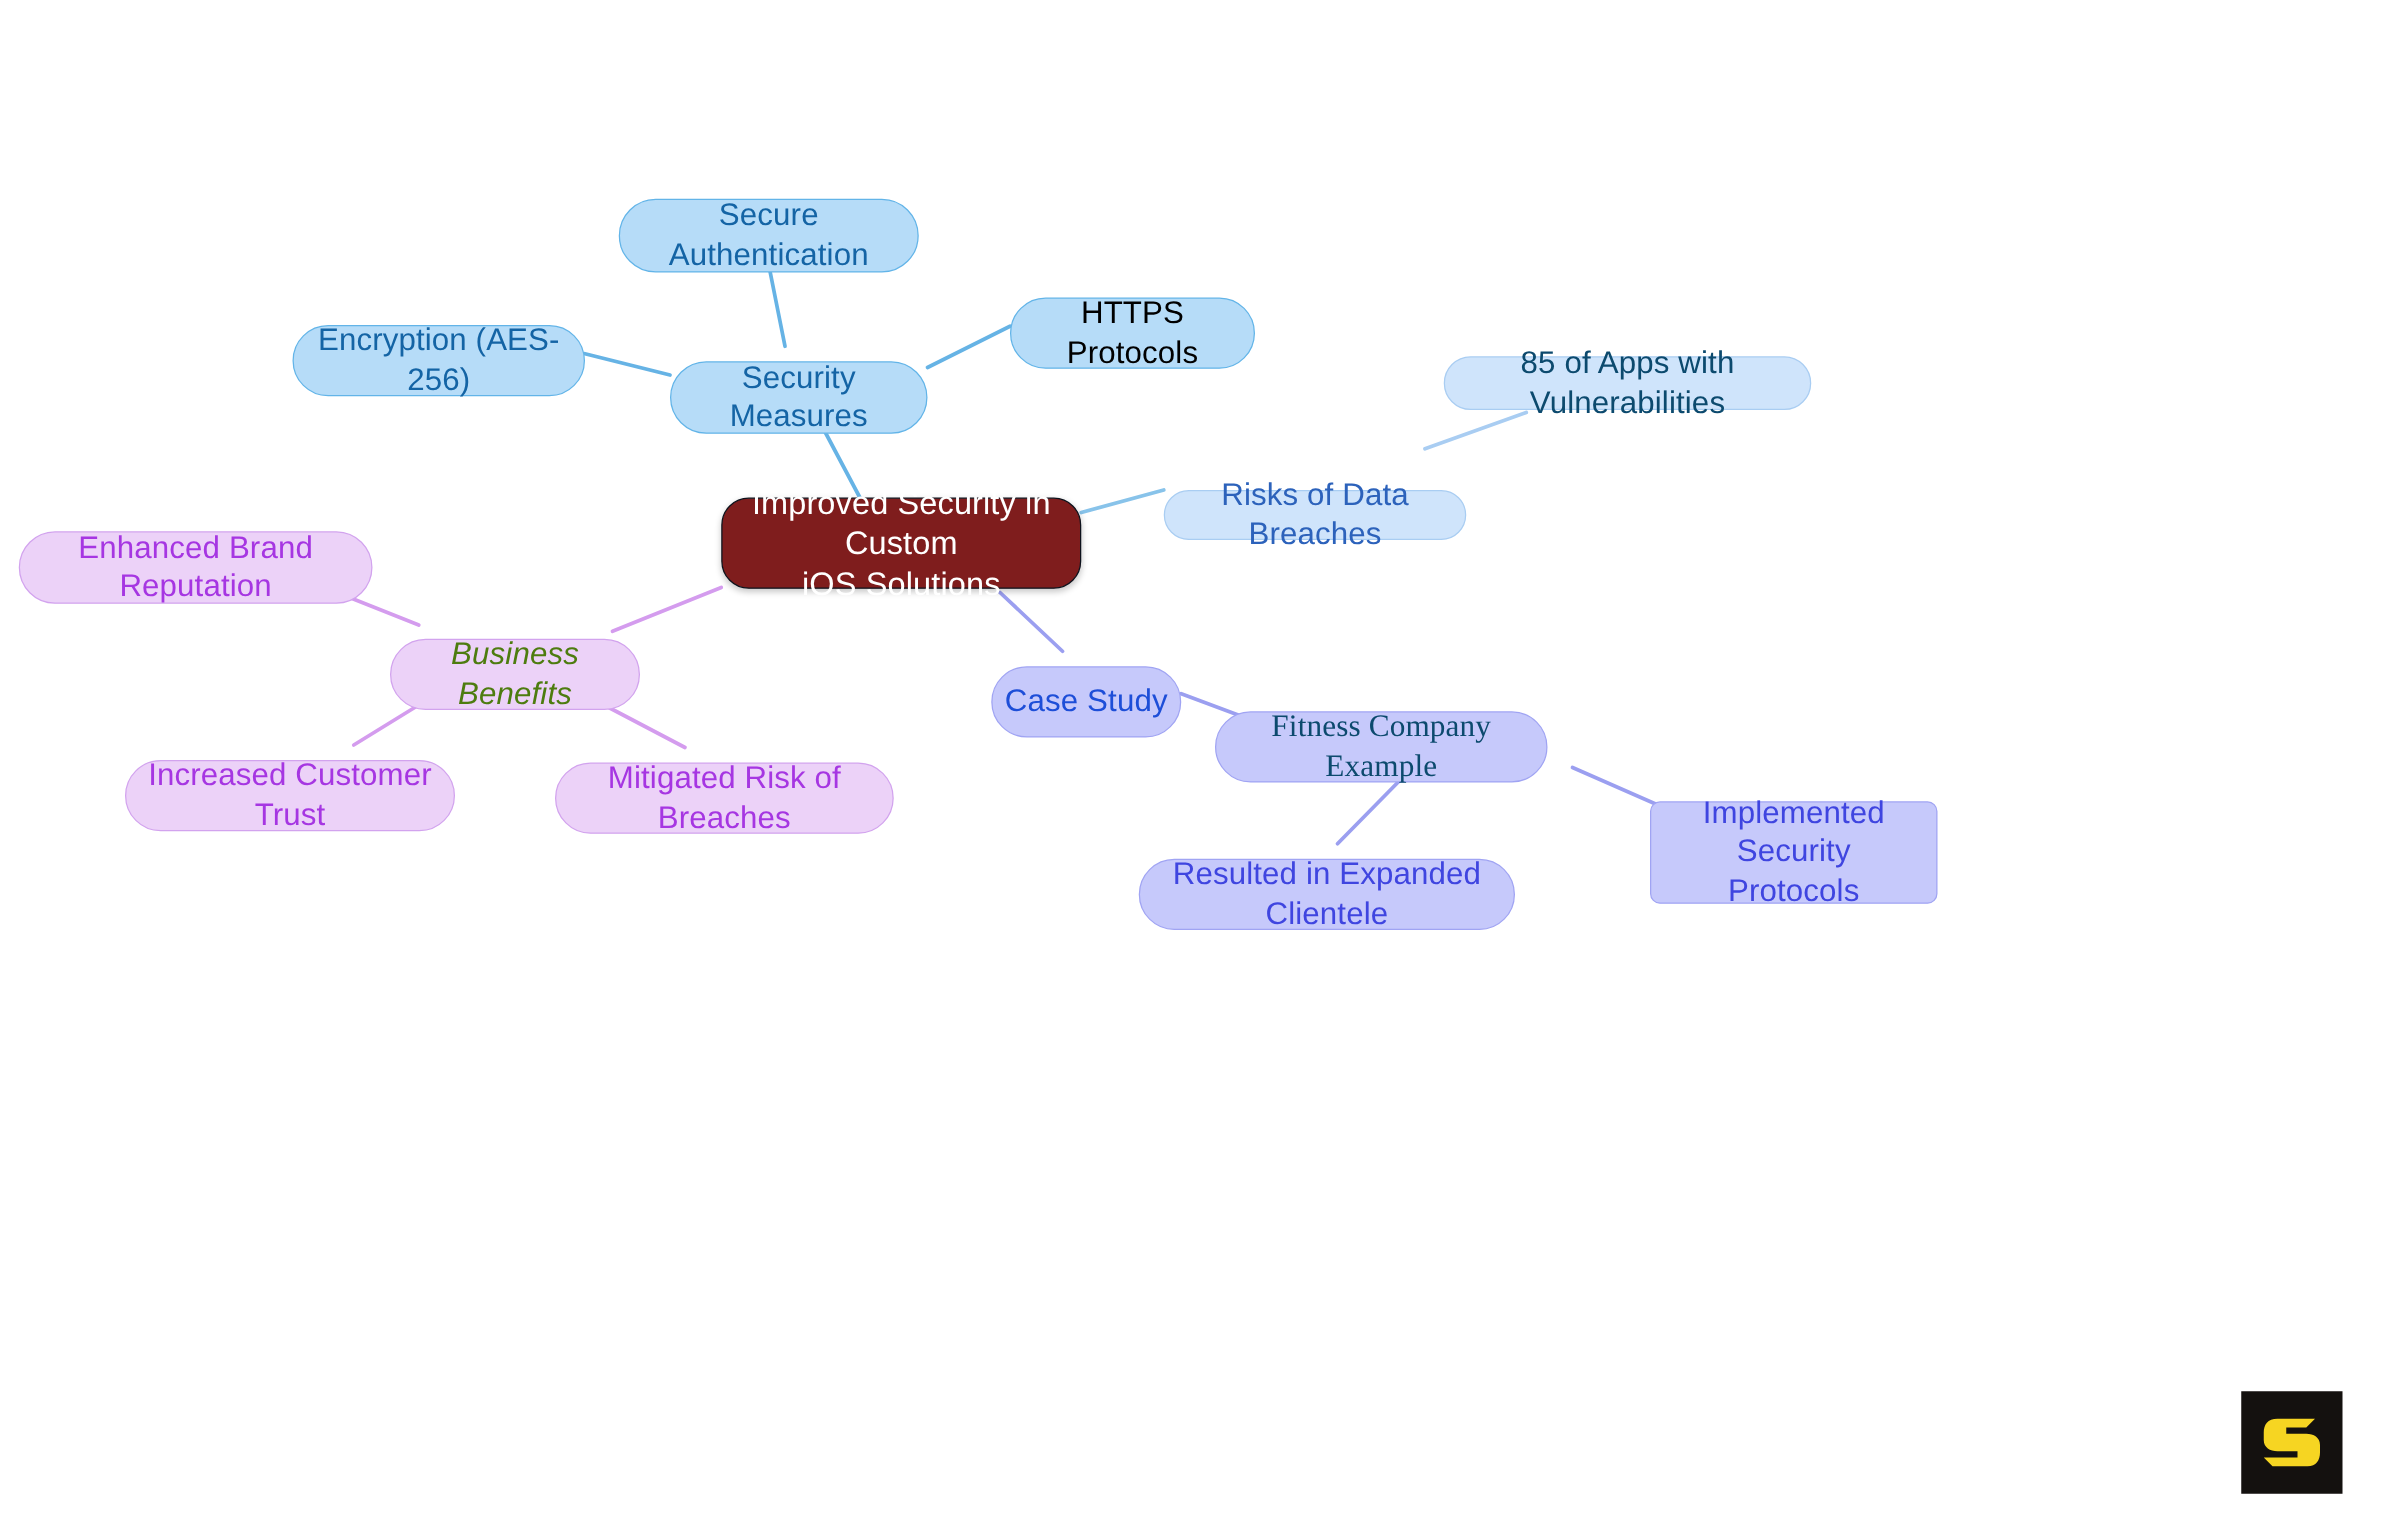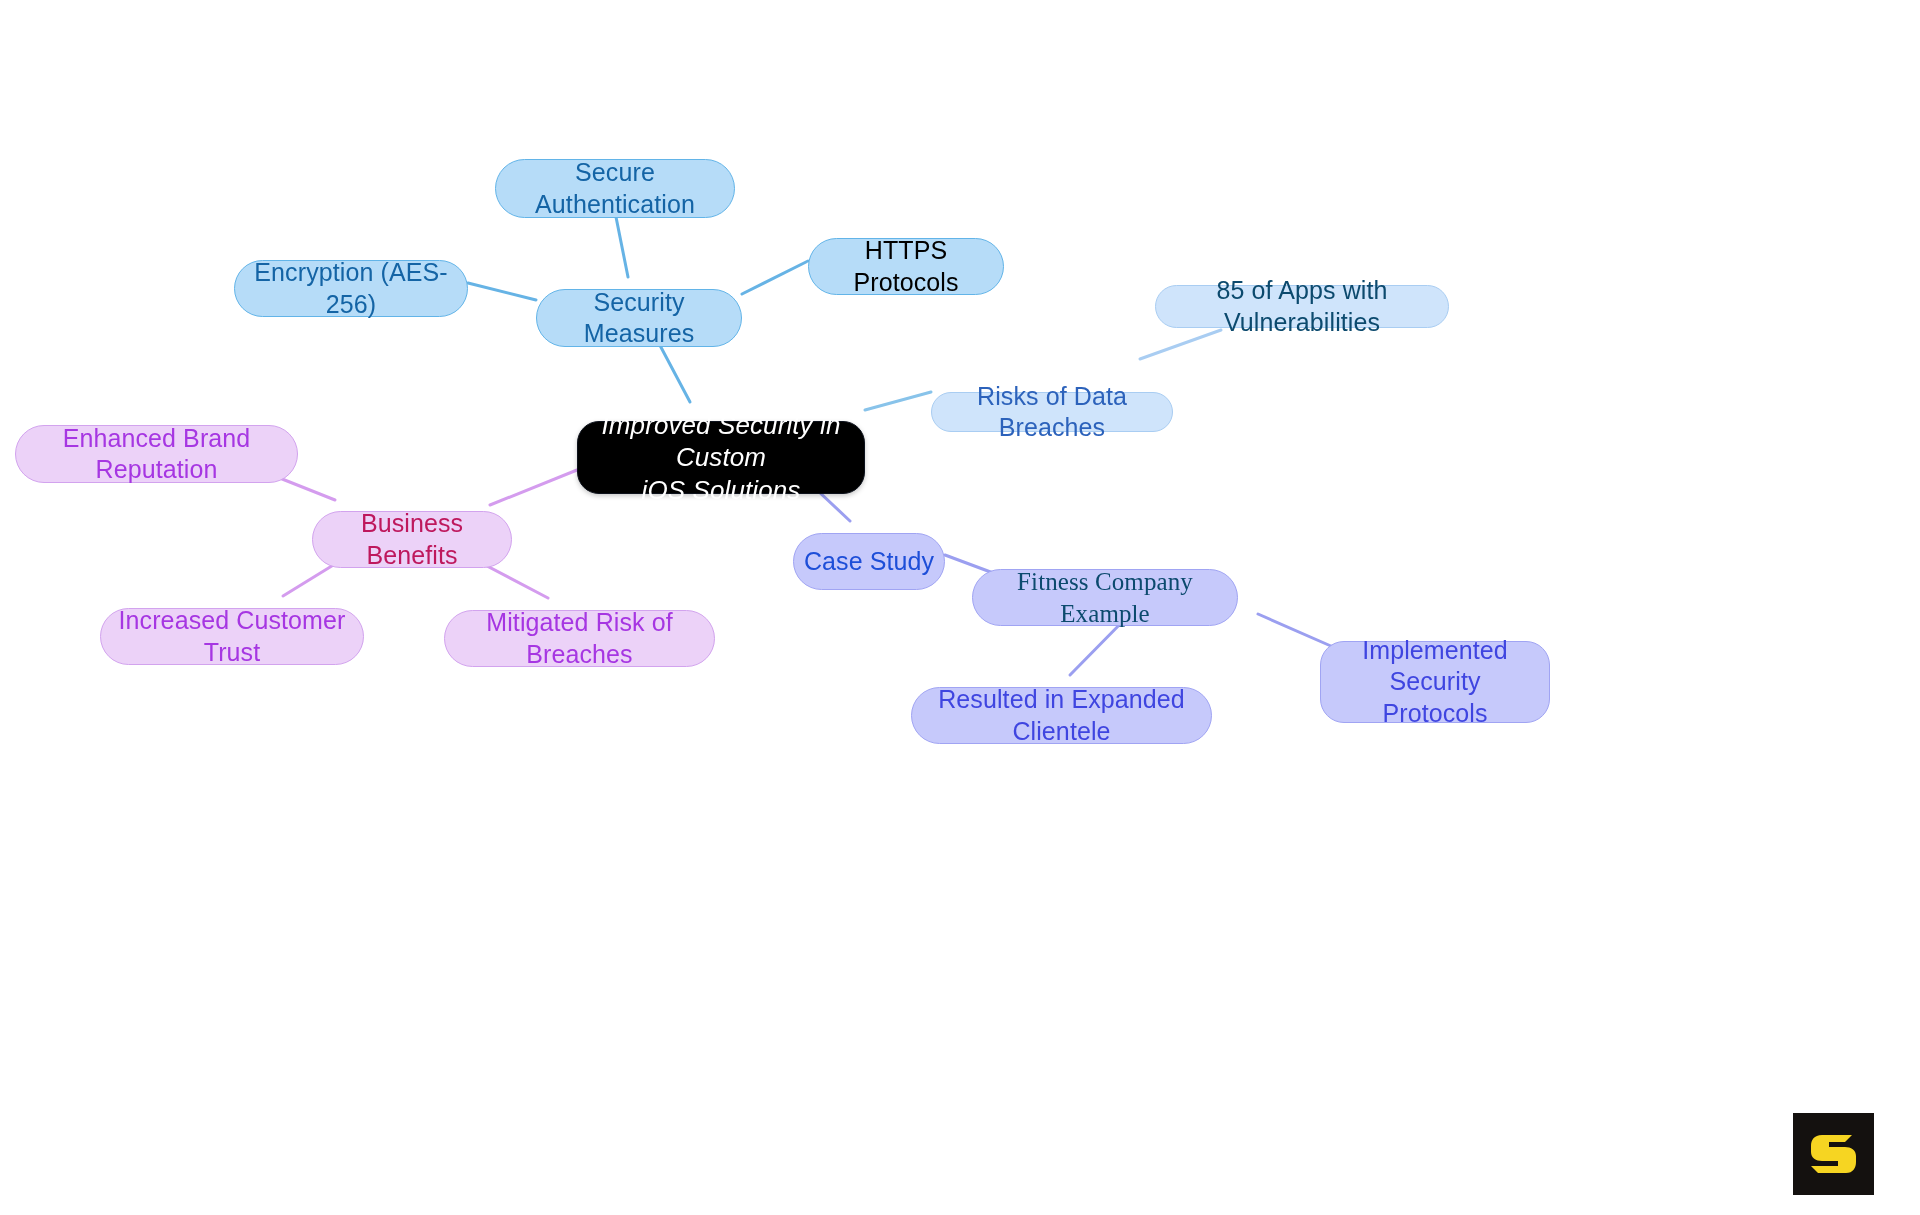--- a/index.html
+++ b/index.html
@@ -71,21 +71,21 @@
     font-size: 25px;
   }
   .node-periwinkle {
     background: #c6c9fb;
     border-color: #a0a4f3;
     color: #3f45e0;
     border-radius: 44px;
     font-size: 25px;
   }
   .node-periwinkle.boxy {
-    border-radius: 24px;
+    border-radius: 8px;
   }
   #logo {
     position: absolute;
     left: 1793px;
     top: 1113px;
     width: 81px;
     height: 82px;
     background: #14110f;
     display: flex;
     align-items: center;
@@ -108,34 +108,34 @@
       <line x1="945" y1="555" x2="1012" y2="580" stroke="#9b9ff0" stroke-width="3" stroke-linecap="round"></line>
       <line x1="1258" y1="614" x2="1340" y2="650" stroke="#9b9ff0" stroke-width="3" stroke-linecap="round"></line>
       <line x1="1130" y1="614" x2="1070" y2="675" stroke="#9b9ff0" stroke-width="3" stroke-linecap="round"></line>
       <line x1="577" y1="470" x2="490" y2="505" stroke="#d49cee" stroke-width="3" stroke-linecap="round"></line>
       <line x1="335" y1="500" x2="262" y2="471" stroke="#d49cee" stroke-width="3" stroke-linecap="round"></line>
       <line x1="348" y1="556" x2="283" y2="596" stroke="#d49cee" stroke-width="3" stroke-linecap="round"></line>
       <line x1="468" y1="556" x2="548" y2="598" stroke="#d49cee" stroke-width="3" stroke-linecap="round"></line>
     </svg>
 
   <div id="nodes-layer">
-      <div class="node node-root" style="left: 577px; top: 409px; width: 288px; height: 73px; background: #000000; border-color: rgb(13, 18, 28); color: rgb(255, 255, 255); font-style: italic;">Improved Security in Custom
+      <div class="node node-root" style="left: 577px; top: 386px; width: 288px; height: 73px; background: #7f1d1d; border-color: rgb(13, 18, 28); color: rgb(255, 255, 255);">Improved Security in Custom
 iOS Solutions</div>
       <div class="node node-blue" style="left: 536px; top: 277px; width: 206px; height: 58px; background: rgb(182, 220, 248); border-color: rgb(98, 180, 232); color: rgb(20, 100, 165);">Security Measures</div>
       <div class="node node-blue" style="left: 495px; top: 147px; width: 240px; height: 59px; background: rgb(182, 220, 248); border-color: rgb(98, 180, 232); color: rgb(20, 100, 165);">Secure Authentication</div>
       <div class="node node-blue" style="left: 234px; top: 248px; width: 234px; height: 57px; background: rgb(182, 220, 248); border-color: rgb(98, 180, 232); color: rgb(20, 100, 165);">Encryption (AES-256)</div>
       <div class="node node-blue" style="left: 808px; top: 226px; width: 196px; height: 57px; background: rgb(182, 220, 248); border-color: rgb(98, 180, 232); color: #000000;">HTTPS Protocols</div>
       <div class="node node-lightblue" style="left: 931px; top: 380px; width: 242px; height: 40px; background: rgb(207, 228, 251); border-color: rgb(169, 205, 242); color: rgb(44, 98, 187);">Risks of Data Breaches</div>
       <div class="node node-lightblue" style="left: 1155px; top: 273px; width: 294px; height: 43px; background: rgb(207, 228, 251); border-color: rgb(169, 205, 242); color: #0c4a6e;">85 of Apps with Vulnerabilities</div>
       <div class="node node-periwinkle" style="left: 793px; top: 521px; width: 152px; height: 57px; background: rgb(198, 201, 251); border-color: rgb(160, 164, 243); color: #1d4ed8;">Case Study</div>
       <div class="node node-periwinkle" style="left: 972px; top: 557px; width: 266px; height: 57px; background: rgb(198, 201, 251); border-color: rgb(160, 164, 243); color: #0c4a6e; font-family: Liberation Serif, serif;">Fitness Company Example</div>
       <div class="node node-periwinkle boxy" style="left: 1320px; top: 629px; width: 230px; height: 82px; background: rgb(198, 201, 251); border-color: rgb(160, 164, 243); color: rgb(63, 69, 224);">Implemented Security
 Protocols</div>
       <div class="node node-periwinkle" style="left: 911px; top: 675px; width: 301px; height: 57px; background: rgb(198, 201, 251); border-color: rgb(160, 164, 243); color: rgb(63, 69, 224);">Resulted in Expanded Clientele</div>
-      <div class="node node-purple" style="left: 312px; top: 499px; width: 200px; height: 57px; background: rgb(236, 210, 248); border-color: rgb(210, 163, 238); color: #be185d;">Business Benefits</div>
+      <div class="node node-purple" style="left: 312px; top: 499px; width: 200px; height: 57px; background: rgb(236, 210, 248); border-color: rgb(210, 163, 238); color: #4d7c0f; font-style: italic;">Business Benefits</div>
       <div class="node node-purple" style="left: 15px; top: 413px; width: 283px; height: 58px; background: rgb(236, 210, 248); border-color: rgb(210, 163, 238); color: rgb(166, 54, 226);">Enhanced Brand Reputation</div>
       <div class="node node-purple" style="left: 100px; top: 596px; width: 264px; height: 57px; background: rgb(236, 210, 248); border-color: rgb(210, 163, 238); color: rgb(166, 54, 226);">Increased Customer Trust</div>
       <div class="node node-purple" style="left: 444px; top: 598px; width: 271px; height: 57px; background: rgb(236, 210, 248); border-color: rgb(210, 163, 238); color: rgb(166, 54, 226);">Mitigated Risk of Breaches</div>
     </div>
 
   <div id="logo">
     <svg width="52" height="52" viewBox="0 0 52 52">
       <path d="M44 7 L14 7 C6 7 3 12 3 18 L3 24 C3 30 8 33 14 33 L30 33 L30 38 L3 38 L10 45 L38 45 C45 45 48 40 48 34 L48 28 C48 22 43 19 37 19 L21 19 L21 14 L37 14 Z" fill="#f6d522"></path>
     </svg>
   </div>

